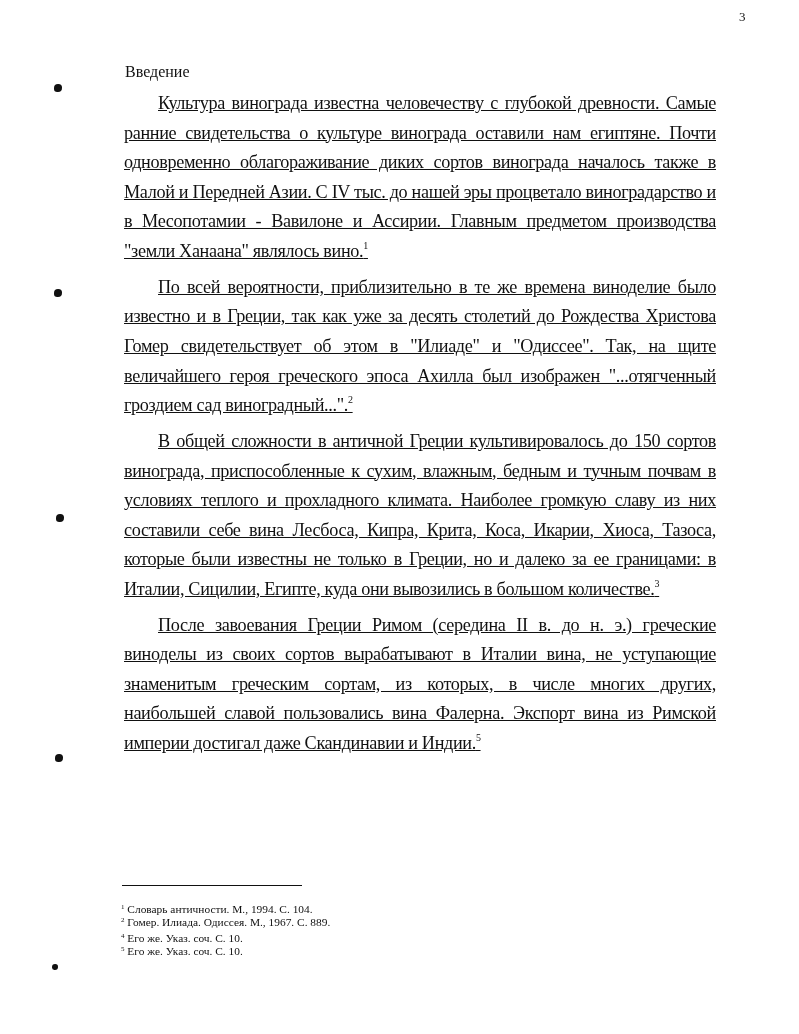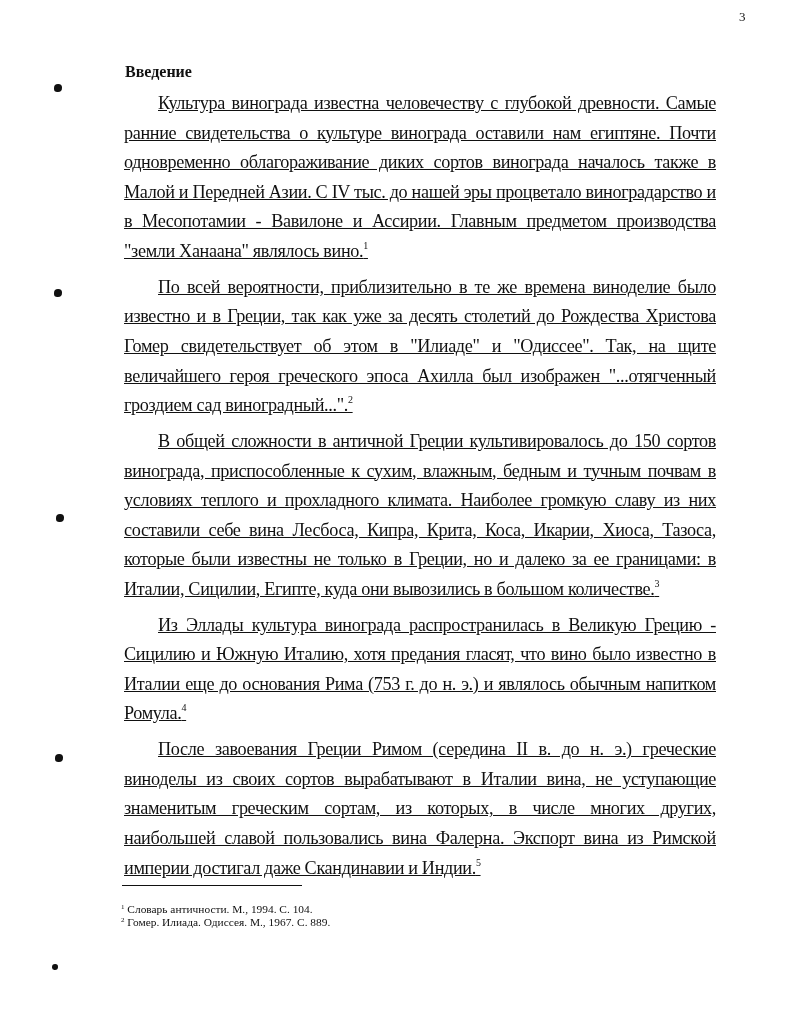--- a/index.html
+++ b/index.html
@@ -19,21 +19,21 @@
       position: absolute;
       top: 9px;
       left: 739px;
       font-size: 13px;
     }
     .heading {
       position: absolute;
       top: 63px;
       left: 125px;
       font-size: 16px;
-      font-weight: bold;
+      font-weight: normal;
       margin: 0;
     }
     .body-text {
       position: absolute;
       top: 89px;
       left: 124px;
       width: 592px;
     }
     .para {
       margin: 0;
@@ -94,29 +94,30 @@
 <div>
 
   <div class="page-number">3</div>
 
   <h1 class="heading">Введение</h1>
 
   <div class="body-text">
     <p class="para"><span>Культура винограда известна человечеству с глубокой древности. Самые ранние свидетельства о культуре винограда оставили нам египтяне. Почти одновременно облагораживание диких сортов винограда началось также в Малой и Передней Азии. С IV тыс. до нашей эры процветало виноградарство и в Месопотамии - Вавилоне и Ассирии. Главным предметом производства "земли Ханаана" являлось вино.</span><sup>1</sup></p>
     <p class="para"><span>По всей вероятности, приблизительно в те же времена виноделие было известно и в Греции, так как уже за десять столетий до Рождества Христова Гомер свидетельствует об этом в "Илиаде" и "Одиссее". Так, на щите величайшего героя греческого эпоса Ахилла был изображен "...отягченный гроздием сад виноградный...".</span><sup>2</sup></p>
     <p class="para"><span>В общей сложности в античной Греции культивировалось до 150 сортов винограда, приспособленные к сухим, влажным, бедным и тучным почвам в условиях теплого и прохладного климата. Наиболее громкую славу из них составили себе вина Лесбоса, Кипра, Крита, Коса, Икарии, Хиоса, Тазоса, которые были известны не только в Греции, но и далеко за ее границами: в Италии, Сицилии, Египте, куда они вывозились в большом количестве.</span><sup>3</sup></p>
-    <p class="para"><span>Из Эллады культура винограда распространилась в Великую Грецию - Сицилию и Южную Италию, хотя предания гласят, что вино было известно в Италии еще до основания Рима (753 г. до н. э.) и являлось обычным напитком Ромула.</span><sup>4</sup></p>
     <p class="para"><span>После завоевания Греции Римом (середина II в. до н. э.) греческие виноделы из своих сортов вырабатывают в Италии вина, не уступающие знаменитым греческим сортам, из которых, в числе многих других, наибольшей славой пользовались вина Фалерна. Экспорт вина  из Римской империи достигал даже Скандинавии и Индии.</span><sup>5</sup></p>
   </div>
 
   <div class="footnote-rule"></div>
 
   <div class="footnotes">
     <p class="footnote"><sup>1</sup> <span>Словарь античности. М., 1994. С. 104.</span></p>
     <p class="footnote"><sup>2</sup> <span>Гомер. Илиада. Одиссея. М., 1967. С. 889.</span></p>
+    <p class="footnote gap"><sup>4</sup> <span>Его же. Указ. соч. С. 10.</span></p>
+    <p class="footnote"><sup>5</sup> <span>Его же. Указ. соч. С. 10.</span></p>
   </div>
 
   <div class="punch-mark" style="top:84px;left:54px;"></div>
   <div class="punch-mark" style="top:289px;left:54px;"></div>
   <div class="punch-mark" style="top:514px;left:56px;"></div>
   <div class="punch-mark" style="top:754px;left:55px;"></div>
   <div class="punch-mark" style="top:964px;left:52px;width:6px;height:6px;"></div>
 
 </div>
 

